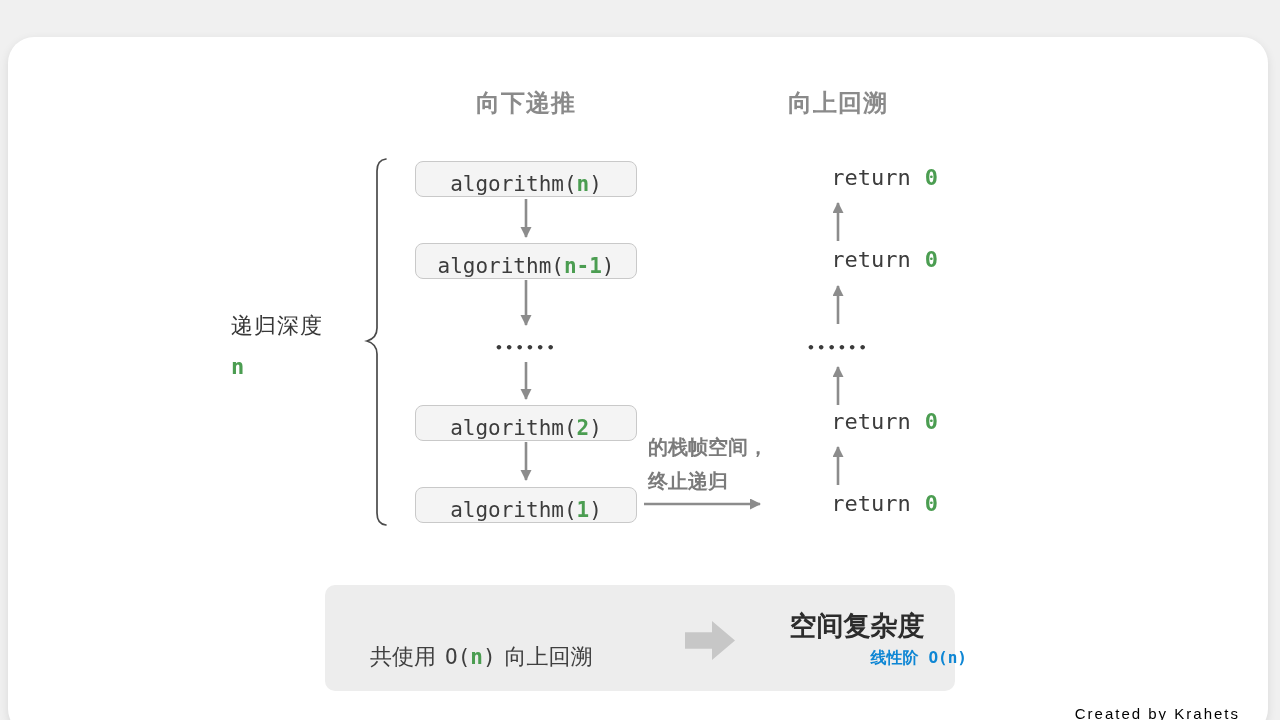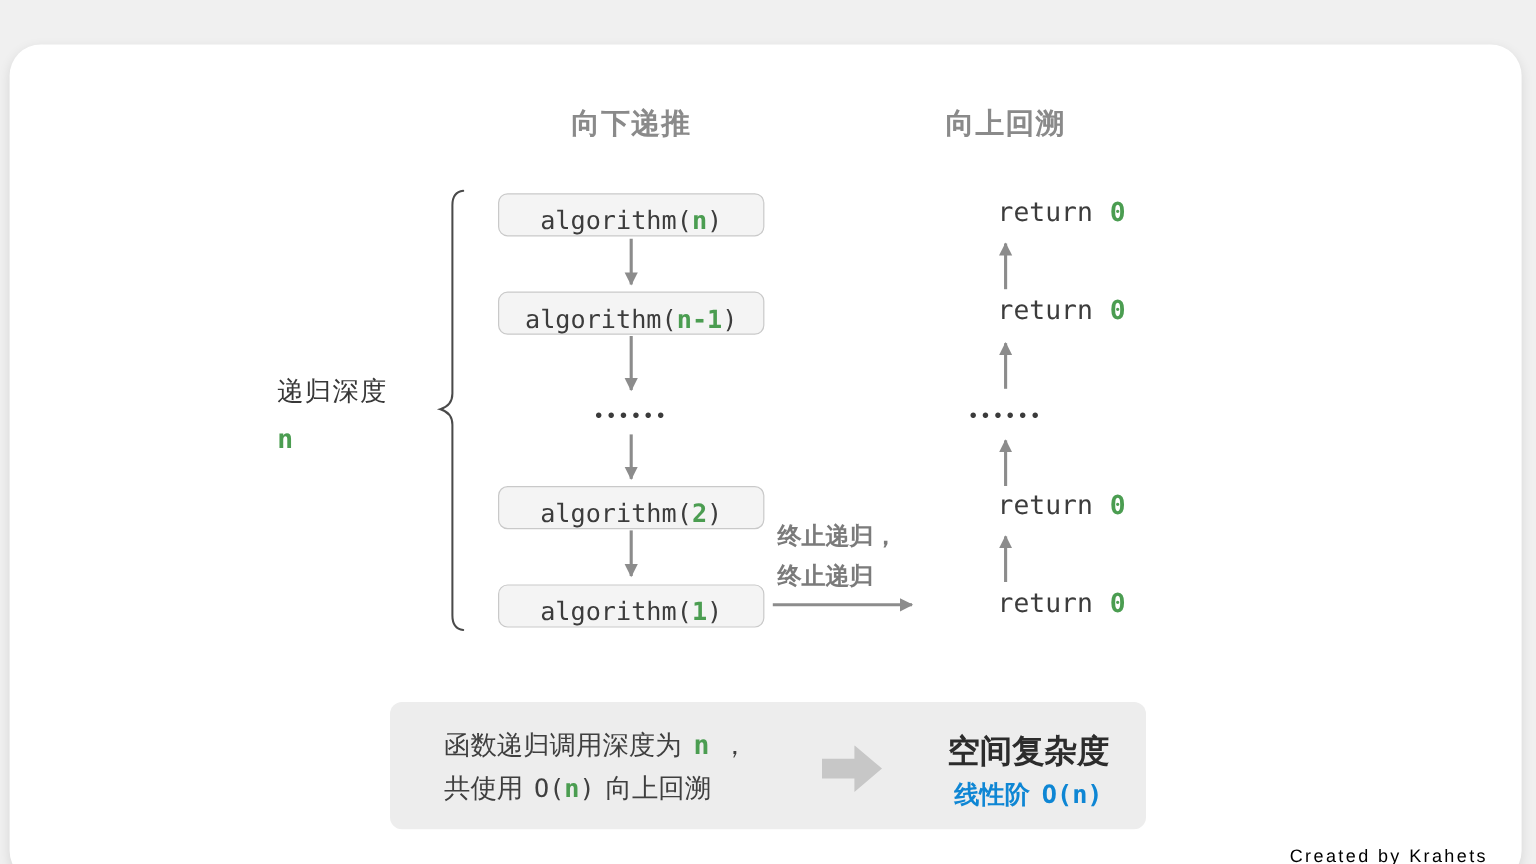--- a/index.html
+++ b/index.html
@@ -61,22 +61,22 @@
   .sum-line .mono{font-size:21px;}
   .sum-n{color:var(--green);font-weight:bold;margin:0 10px;
     font-family:"DejaVu Sans Mono","Liberation Mono",monospace;}
   .sum-mono-group{margin:0 9px;color:#3F3F3F;}
   .block-arrow{
     left:685px;top:593px;width:50px;height:39px;background:#C7C7C7;
     clip-path:polygon(0 29%,54% 29%,54% 0,100% 50%,54% 100%,54% 71%,0 71%);
   }
   .sum-title{left:757px;top:580px;width:200px;text-align:center;
     font-size:27px;font-weight:bold;color:#2C2C2C;}
-  .sum-result{left:747px;top:620px;width:220px;text-align:center;
-    font-size:21px;font-weight:bold;color:var(--blue);white-space:nowrap;}
+  .sum-result{left:747px;top:620px;width:220px;text-align:right;
+    font-size:16px;font-weight:bold;color:var(--blue);white-space:nowrap;}
   .sum-result .mono{margin-left:10px;}
   .credit{
     left:1040px;top:677px;width:200px;text-align:right;
     font-size:15px;color:#000000;letter-spacing:2px;
     font-family:Liberation Sans, sans-serif;
   }
   svg.overlay{position:absolute;left:0;top:0;pointer-events:none;}
   .conn{stroke:var(--arrow);stroke-width:2.6;fill:none;}
   .ah{fill:var(--arrow);}
   .brace{stroke:#4A4A4A;stroke-width:1.7;fill:none;stroke-linecap:round;}
@@ -147,28 +147,25 @@
   <div class="abs ret-row" style="top:464px;">
     <span>return</span><span class="ret-val">0</span>
   </div>
 
   <div class="abs depth-wrap">
     <div class="depth-label cjk">递归深度</div>
     <div class="depth-value">n</div>
   </div>
 
   <div class="abs note cjk">
-    <div>终止递归，</div>
+    <div>的栈帧空间，</div>
     <div>终止递归</div>
   </div>
 
   <div class="abs summary-box"></div>
-  <div class="abs sum-line cjk" style="top:579px;">
-    <span>函数递归调用深度为</span><span class="sum-n">n</span><span>，</span>
-  </div>
   <div class="abs sum-line cjk" style="top:615px;">
     <span>共使用</span><span class="mono sum-mono-group"><span>O(</span><span class="arg">n</span><span>)</span></span><span>向上回溯</span>
   </div>
   <div class="abs block-arrow"></div>
   <div class="abs sum-title cjk">空间复杂度</div>
   <div class="abs sum-result">
     <span class="cjk">线性阶</span><span class="mono">O(n)</span>
   </div>
 
   <div class="abs credit">Created by Krahets</div>

